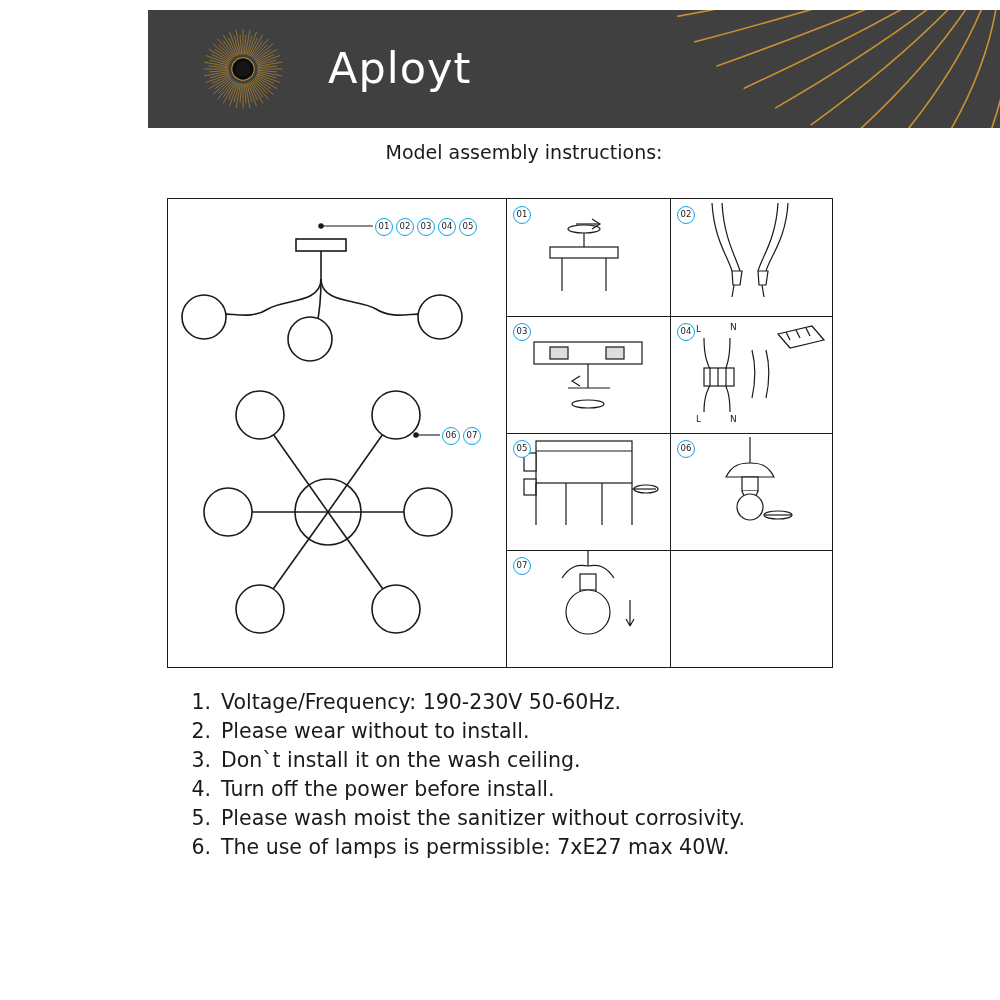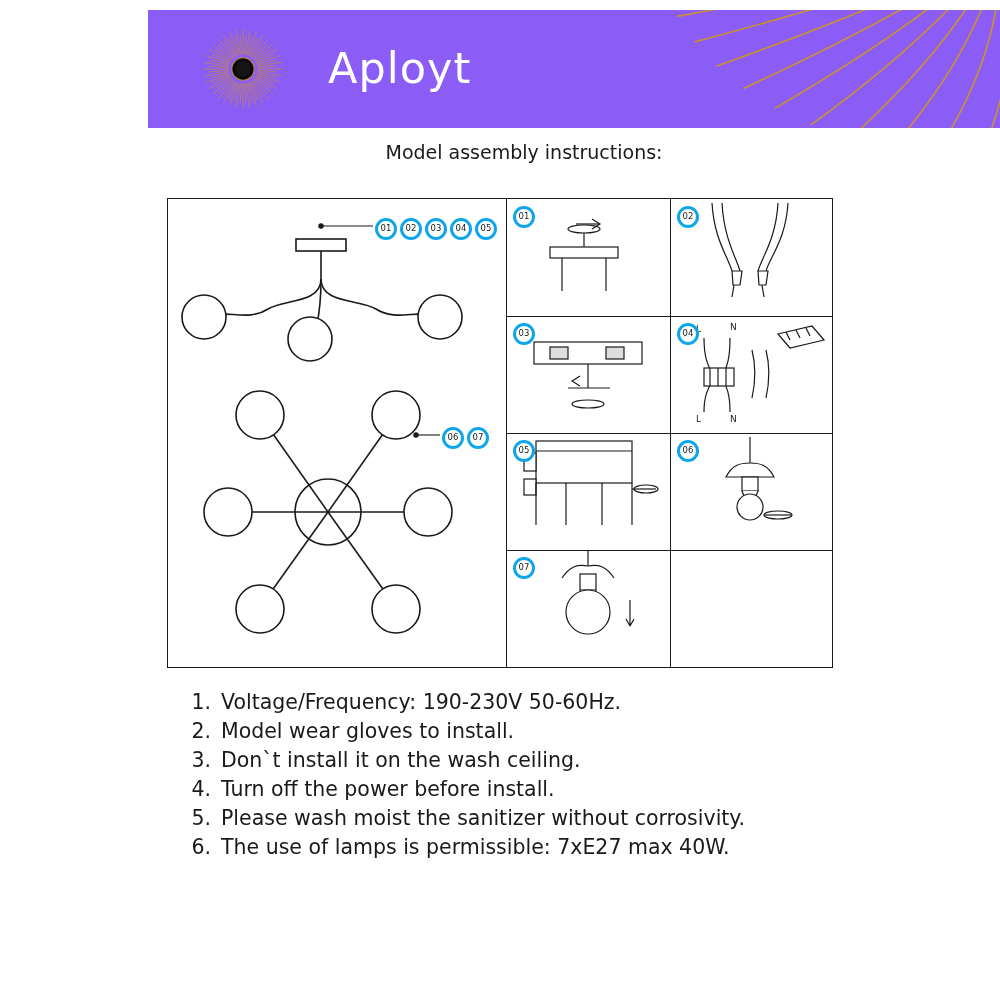--- a/index.html
+++ b/index.html
@@ -16,21 +16,21 @@
     overflow: hidden;
   }
 
   
   .banner {
     position: absolute;
     left: 148px;
     top: 10px;
     width: 852px;
     height: 118px;
-    background: #8b5cf6;
+    background: #404040;
     overflow: hidden;
   }
   .banner-sun {
     position: absolute;
     left: 52px;
     top: 16px;
     width: 86px;
     height: 86px;
   }
   .banner-fan {
@@ -93,21 +93,21 @@
   }
 
   .cell {
     position: absolute;
     box-sizing: border-box;
   }
   .step-badge {
     position: absolute;
     width: 16px;
     height: 16px;
-    border: 3px solid #0ea5e9;
+    border: 1px solid #0ea5e9;
     border-radius: 50%;
     font-size: 8.5px;
     line-height: 15px;
     text-align: center;
     color: #1a1a1a;
     background: #fff;
     font-family: "DejaVu Sans", sans-serif;
   }
 
   .callout-badges {
@@ -444,21 +444,21 @@
   <div class="cell" style="left:502px;top:351px;width:164px;height:117px;"></div>
 </div>
 
 <div class="instructions">
   <div class="instr-row">
     <span class="instr-num">1.</span>
     <span class="instr-text">Voltage/Frequency: 190-230V 50-60Hz.</span>
   </div>
   <div class="instr-row">
     <span class="instr-num">2.</span>
-    <span class="instr-text">Model wear gloves to install.</span>
+    <span class="instr-text">Please wear without to install.</span>
   </div>
   <div class="instr-row">
     <span class="instr-num">3.</span>
     <span class="instr-text">Don`t install it on the wash ceiling.</span>
   </div>
   <div class="instr-row">
     <span class="instr-num">4.</span>
     <span class="instr-text">Turn off the power before install.</span>
   </div>
   <div class="instr-row">

